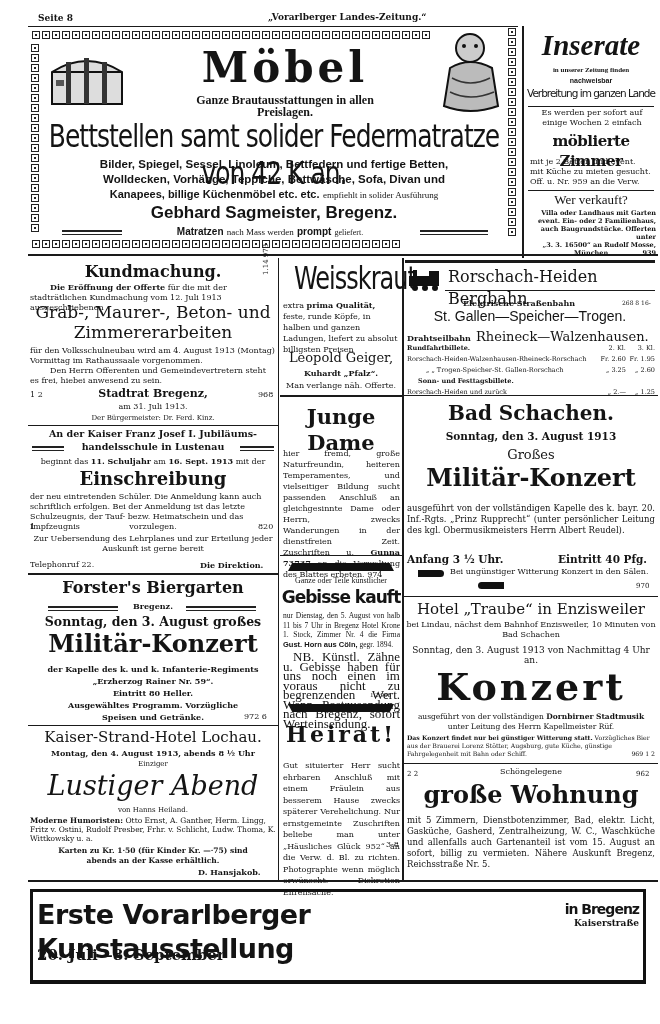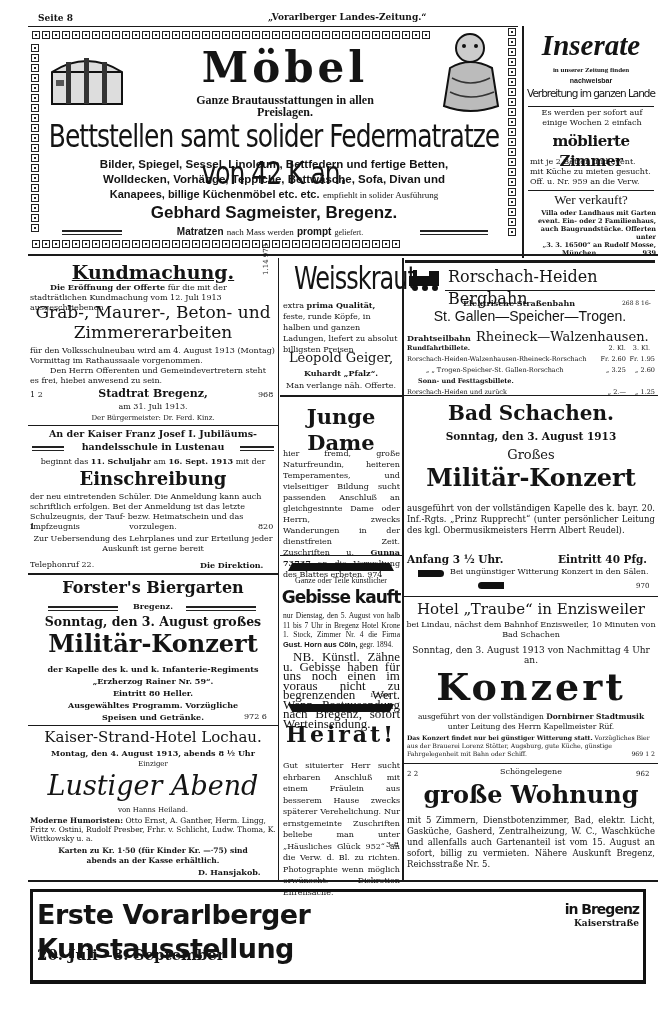--- a/index.html
+++ b/index.html
@@ -221,28 +221,28 @@
     <p>Off. u. Nr. 959 an die Verw.</p>
   </div>
   <div class="hline" style="left:528px;top:190px;width:126px;height:1px;"></div>
   <div class="abs c serif" style="left:526px;top:192px;width:130px;font-size:13px;line-height:16px;">Wer verkauft?</div>
   <div class="abs tiny b" style="left:530px;top:209px;width:126px;font-size:6.5px;line-height:8px;text-align:right;">
     <p>Villa oder Landhaus mit Garten</p>
     <p>event. Ein- oder 2 Familienhaus,</p>
     <p>auch Baugrundstücke. Offerten unter</p>
     <p>„3. 3. 16500“ an Rudolf Mosse,</p>
     <p class="row">
-        <span style="margin-left:32px;">München.</span>
+        <span style="margin-left:44px;">München.</span>
         <span>939</span>
       </p>
   </div>
 </section>
 
 <section>
-  <div class="abs c b" style="left:28px;top:262px;width:250px;font-size:19px;line-height:20px;text-decoration:underline;">Kundmachung.</div>
+  <div class="abs c b" style="left:28px;top:262px;width:250px;font-size:16px;line-height:20px;">Kundmachung.</div>
   <div class="abs small" style="left:30px;top:282px;width:246px;text-indent:20px;">
     <span class="b">Die Eröffnung der Offerte</span>
     <span>für die mit der stadträtlichen Kundmachung vom 12. Juli 1913 ausgeschriebenen</span>
   </div>
   <div class="abs c" style="left:28px;top:302px;width:250px;font-size:17px;line-height:20px;">Grab-, Maurer-, Beton- und</div>
   <div class="abs c" style="left:28px;top:322px;width:250px;font-size:17px;line-height:20px;">Zimmererarbeiten</div>
   <div class="abs small" style="left:30px;top:346px;width:246px;">für den Volksschulneubau wird am 4. August 1913 (Montag) Vormittag im Rathaussaale vorgenommen.</div>
   <div class="abs small" style="left:30px;top:366px;width:246px;text-indent:20px;">Den Herrn Offerenten und Gemeindevertretern steht es frei, hiebei anwesend zu sein.</div>
   <div class="abs small" style="left:30px;top:390px;">1 2</div>
   <div class="abs c b" style="left:28px;top:387px;width:250px;font-size:11px;line-height:14px;">Stadtrat Bregenz,</div>
@@ -370,21 +370,21 @@
   <div class="abs c sans" style="left:404px;top:307px;width:252px;font-size:14px;line-height:18px;">St. Gallen—Speicher—Trogen.</div>
   <div class="abs" style="left:407px;top:326px;width:250px;">
     <span class="small b">Drahtseilbahn</span>
     <span style="font-size:13px;">Rheineck—Walzenhausen.</span>
   </div>
   <table class="abs tiny" style="left:406px;top:343px;width:250px;border-collapse:collapse;font-size:6.5px;">
     <tbody>
         <tr>
       <td class="b">Rundfahrtbillete.</td>
       <td style="text-align:right;">2. Kl.</td>
-      <td style="text-align:center;">3. Kl.</td>
+      <td style="text-align:right;">3. Kl.</td>
     </tr>
     <tr>
       <td>Rorschach-Heiden-Walzenhausen-Rheineck-Rorschach</td>
       <td style="text-align:right;">Fr. 2.60</td>
       <td style="text-align:right;">Fr. 1.95</td>
     </tr>
     <tr>
       <td style="padding-left:20px;">„   „   Trogen-Speicher-St. Gallen-Rorschach</td>
       <td style="text-align:right;">„ 3.25</td>
       <td style="text-align:right;">„ 2.60</td>

